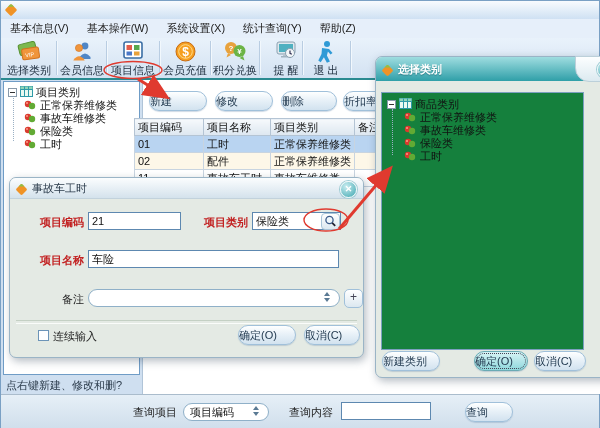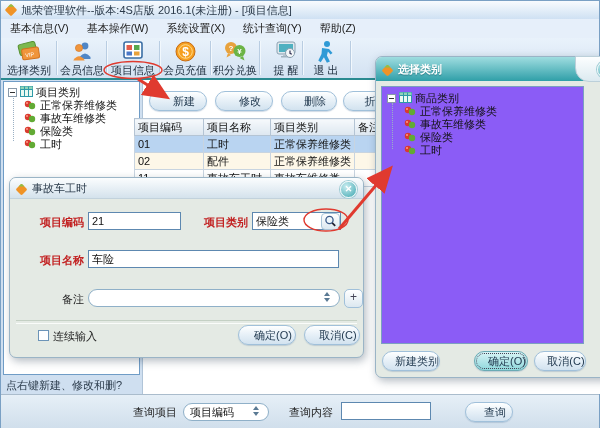--- a/index.html
+++ b/index.html
@@ -26,21 +26,21 @@
   
   .form-area{position:absolute;left:141px;top:79px;width:459px;height:314px;background:#ffffff;border-left:1px solid #b0c4d8;box-sizing:border-box;}
   .treepanel{position:absolute;left:2px;top:80px;width:137px;height:294px;background:#fff;border:1px solid #6f9cc6;box-sizing:border-box;}
   .tree-root{position:absolute;display:flex;align-items:center;gap:3px;font-size:11px;color:#111;white-space:nowrap;}
   .tree-item{position:absolute;display:flex;align-items:center;gap:4px;font-size:11px;color:#111;white-space:nowrap;cursor:default;}
   .guide{position:absolute;border-left:1px dotted #9ab0c4;width:0;}
 
   .hint{position:absolute;left:5px;top:377px;font-size:11px;color:#2a3a4a;white-space:nowrap;}
 
   
-  .sbtn{position:absolute;height:20px;border:1px solid #a0c0da;border-radius:10px;background:linear-gradient(#feffff,#e8f1f8 45%,#d2e2ef);font-size:11px;color:#223a50;text-align:center;line-height:18px;box-shadow:0 1px 1px rgba(120,150,180,.35);cursor:default;box-sizing:border-box;white-space:nowrap;overflow:hidden;padding-left:12px;}
+  .sbtn{position:absolute;height:20px;border:1px solid #a0c0da;border-radius:10px;background:linear-gradient(#feffff,#e8f1f8 45%,#d2e2ef);font-size:11px;color:#223a50;line-height:18px;box-shadow:0 1px 1px rgba(120,150,180,.35);cursor:default;box-sizing:border-box;white-space:nowrap;overflow:hidden;}
   .sbtn.focused{background:linear-gradient(#d8f4f6,#8fd8dc);outline:1px dotted #445;outline-offset:-3px;border-color:#6aaab4;}
 
   
   table.tbl{position:absolute;left:133px;top:117px;border-collapse:collapse;font-size:11px;table-layout:fixed;background:#fff;}
   table.tbl th{background:linear-gradient(#f6f9fc,#dde7f0);border:1px solid #b4c4d4;height:16px;font-weight:normal;text-align:left;padding:0 3px;color:#111;white-space:nowrap;overflow:hidden;}
   table.tbl td{border:1px solid #c8d4e0;padding:0 3px;height:16px;color:#111;white-space:nowrap;overflow:hidden;}
   tr.sel td{background:#b9d4f1;}
   tr.alt td{background:#fdf7e8;}
 
   
@@ -61,21 +61,21 @@
   .updn{position:absolute;width:10px;height:12px;}
   .updn i{display:block;width:0;height:0;border-left:3px solid transparent;border-right:3px solid transparent;}
   .updn .tu{border-bottom:4px solid #5a7a94;margin-bottom:2px;}
   .updn .td{border-top:4px solid #5a7a94;}
   .magbtn{position:absolute;width:17px;height:15px;border:1px solid #a8c4d8;border-radius:4px;background:linear-gradient(#fff,#dce8f0);cursor:default;}
   .plusbtn{position:absolute;width:17px;height:17px;border:1px solid #a0c0da;border-radius:5px;background:linear-gradient(#fff,#dce8f0);font-size:12px;color:#445;text-align:center;line-height:15px;cursor:default;}
   .chk{position:absolute;width:11px;height:11px;background:#fff;border:1px solid #6c94b8;box-sizing:border-box;}
   .chklab{position:absolute;font-size:11px;color:#222;}
   .divider{position:absolute;left:6px;right:6px;height:2px;border-top:1px solid #c4d0c4;border-bottom:1px solid #fafcfa;}
 
-  .treebox{position:absolute;background:#8b5cf6;border:1px solid #7ba0c0;box-sizing:border-box;}
+  .treebox{position:absolute;background:#15803d;border:1px solid #7ba0c0;box-sizing:border-box;margin-top:6px;}
 
   
   .qbar{position:absolute;left:0;top:393px;right:0;height:35px;background:linear-gradient(#e6eff7,#cfdeeb);border-top:1px solid #aabccc;}
   .qlab{position:absolute;top:10px;font-size:11px;color:#222;white-space:nowrap;}
   .sliver{position:absolute;font-size:11px;color:#222;}
 
   .overlay{position:absolute;left:0;top:0;width:600px;height:428px;pointer-events:none;z-index:50;}
   .z2{z-index:2;} .z11{z-index:11;} .z12{z-index:12;}
 </style>
 </head>
@@ -85,21 +85,20 @@
 
   <div class="titlebar">
     <span class="logo">
       <svg width="14" height="14">
           <g transform="rotate(45 7 7)">
             <rect x="2.5" y="2.5" width="9" height="9" rx="1.5" fill="#f09326"></rect>
             <path d="M2.5 7 v-3 a1.5 1.5 0 0 1 1.5 -1.5 h3 z" fill="#8fc045"></path>
           </g>
         </svg>
     </span>
-    <span class="ttext">旭荣管理软件--版本:4S店版 2016.1(未注册) - [项目信息]</span>
   </div>
 
   <div class="menubar">
     <span>基本信息(V)</span>
     <span>基本操作(W)</span>
     <span>系统设置(X)</span>
     <span>统计查询(Y)</span>
     <span>帮助(Z)</span>
   </div>
 

